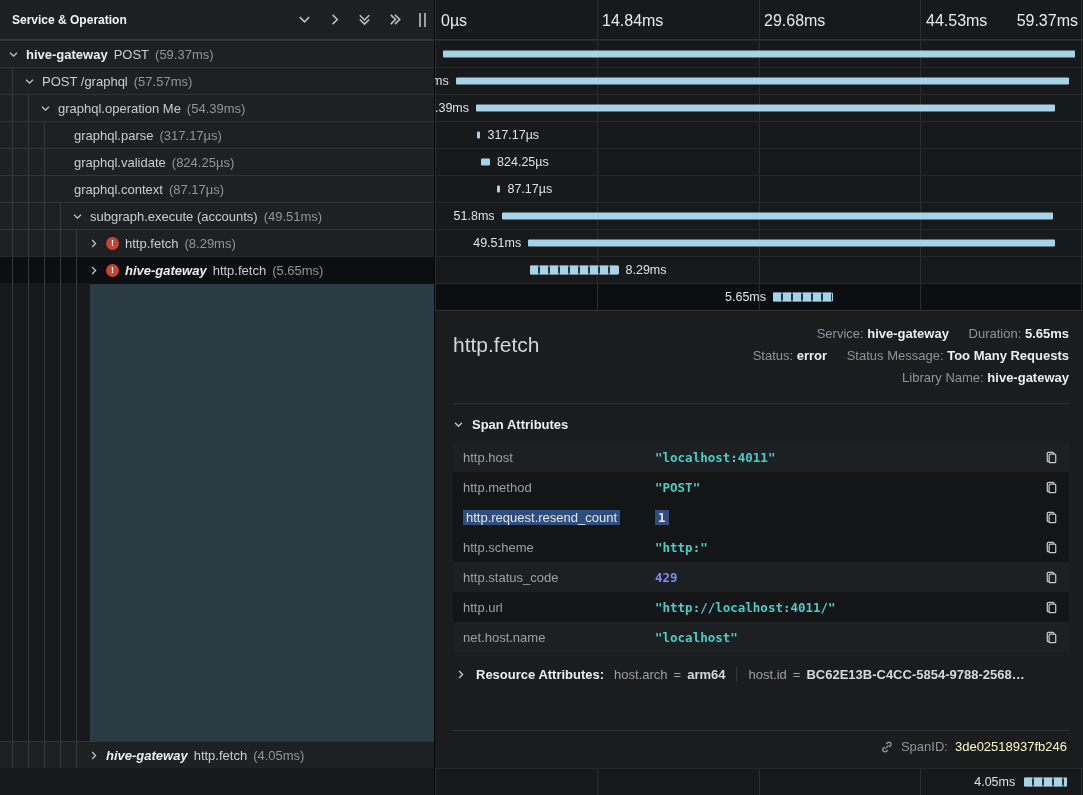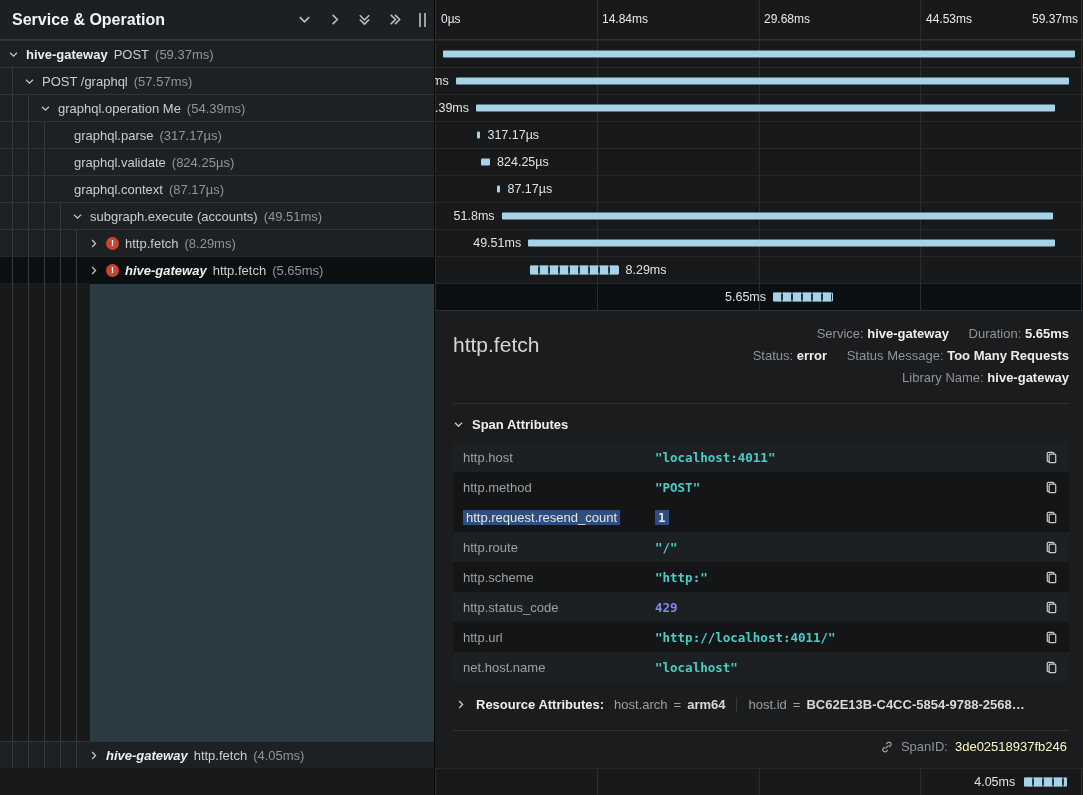--- a/index.html
+++ b/index.html
@@ -7,21 +7,21 @@
     --g2: linear-gradient(#292d30,#292d30);
   }
   html,body{margin:0;padding:0;background:#101112;}
   .app{width:1083px;height:795px;display:flex;overflow:hidden;
        font-family:"Liberation Sans",sans-serif;background:#17191b;color:#d6d9db;}
 
   
   .left{width:435px;flex:0 0 435px;border-right:1px solid #070808;display:flex;flex-direction:column;background:#17191b;box-sizing:border-box;}
   .left-header{height:40px;flex:0 0 40px;box-sizing:border-box;display:flex;align-items:center;gap:15px;
                padding:0 8px 0 12px;background:#1d2023;border-bottom:1px solid #33383b;}
-  .title{font-size:16px;font-weight:700;color:#f2f3f4;margin-right:auto;white-space:nowrap;}
+  .title{font-size:12px;font-weight:700;color:#f2f3f4;margin-right:auto;white-space:nowrap;}
   .hbtn{background:none;border:0;padding:0;color:#b9bec1;display:flex;align-items:center;cursor:pointer;}
   .hbtn svg{width:15px;height:15px;}
   .resize-handle{display:flex;gap:3px;margin-left:2px;cursor:col-resize;}
   .resize-handle i{width:2px;height:14px;background:#9aa0a4;display:block;}
 
   .tree{flex:1;display:flex;flex-direction:column;min-height:0;}
   .guides{background-repeat:no-repeat;background-size:1px 100%;}
   .ind1{background-image:var(--g);background-position:12px 0;}
   .ind2{background-image:var(--g),var(--g);background-position:12px 0,28px 0;}
   .ind3{background-image:var(--g),var(--g),var(--g);background-position:12px 0,28px 0,44px 0;}
@@ -42,21 +42,21 @@
 
   .detail-spacer-row{height:458px;flex:0 0 458px;box-sizing:border-box;background-color:#17191b;}
   .detail-spacer{margin-left:90px;height:100%;background:#2a3b44;box-sizing:border-box;border-top:1px solid #0b0f12;}
 
   
   .right{flex:1;min-width:0;display:flex;flex-direction:column;background:#17191b;}
   .gridbg{background-image:var(--g2),var(--g2),var(--g2),var(--g2),var(--g2);
           background-repeat:no-repeat;background-size:1px 100%;
           background-position:0 0,25% 0,50% 0,75% 0,calc(100% - 1px) 0;}
   .ruler{height:40px;flex:0 0 40px;box-sizing:border-box;position:relative;border-bottom:1px solid #2c3134;
-         font-size:12px;color:#e8eaec;font-weight:400;}
+         font-size:16px;color:#e8eaec;font-weight:400;}
   .tick{position:absolute;top:12px;white-space:nowrap;}
   .tick.t0{left:6px;}
   .tick.t1{left:calc(25% + 5px);}
   .tick.t2{left:calc(50% + 5px);}
   .tick.t3{left:calc(75% + 5px);}
   .tick.t4{right:5px;}
 
   .tl-row{height:27px;flex:0 0 27px;box-sizing:border-box;position:relative;border-top:1px solid #26292c;overflow:hidden;}
   .tl-row.selected{background-color:#0b0f12;}
   .bar-layer{position:absolute;left:8px;right:8px;top:0;bottom:0;}
@@ -359,30 +359,20 @@
         <div class="attr-row a">
           <span class="attr-key"><span class="hl">http.request.resend_count</span></span>
           <span class="attr-val num"><span class="hl">1</span></span>
           <button class="copy-btn">
               <svg viewBox="0 0 16 16" fill="none" stroke="currentColor" stroke-width="1.3">
                 <rect x="5.5" y="4.5" width="7" height="9" rx="1"></rect>
                 <path d="M10.5 4.5v-1a1 1 0 0 0-1-1h-5a1 1 0 0 0-1 1v8a1 1 0 0 0 1 1h1"></path>
               </svg>
             </button>
         </div>
-        <div class="attr-row b">
-          <span class="attr-key">http.route</span>
-          <span class="attr-val str">"/"</span>
-          <button class="copy-btn">
-              <svg viewBox="0 0 16 16" fill="none" stroke="currentColor" stroke-width="1.3">
-                <rect x="5.5" y="4.5" width="7" height="9" rx="1"></rect>
-                <path d="M10.5 4.5v-1a1 1 0 0 0-1-1h-5a1 1 0 0 0-1 1v8a1 1 0 0 0 1 1h1"></path>
-              </svg>
-            </button>
-        </div>
         <div class="attr-row a">
           <span class="attr-key">http.scheme</span>
           <span class="attr-val str">"http:"</span>
           <button class="copy-btn">
               <svg viewBox="0 0 16 16" fill="none" stroke="currentColor" stroke-width="1.3">
                 <rect x="5.5" y="4.5" width="7" height="9" rx="1"></rect>
                 <path d="M10.5 4.5v-1a1 1 0 0 0-1-1h-5a1 1 0 0 0-1 1v8a1 1 0 0 0 1 1h1"></path>
               </svg>
             </button>
         </div>

